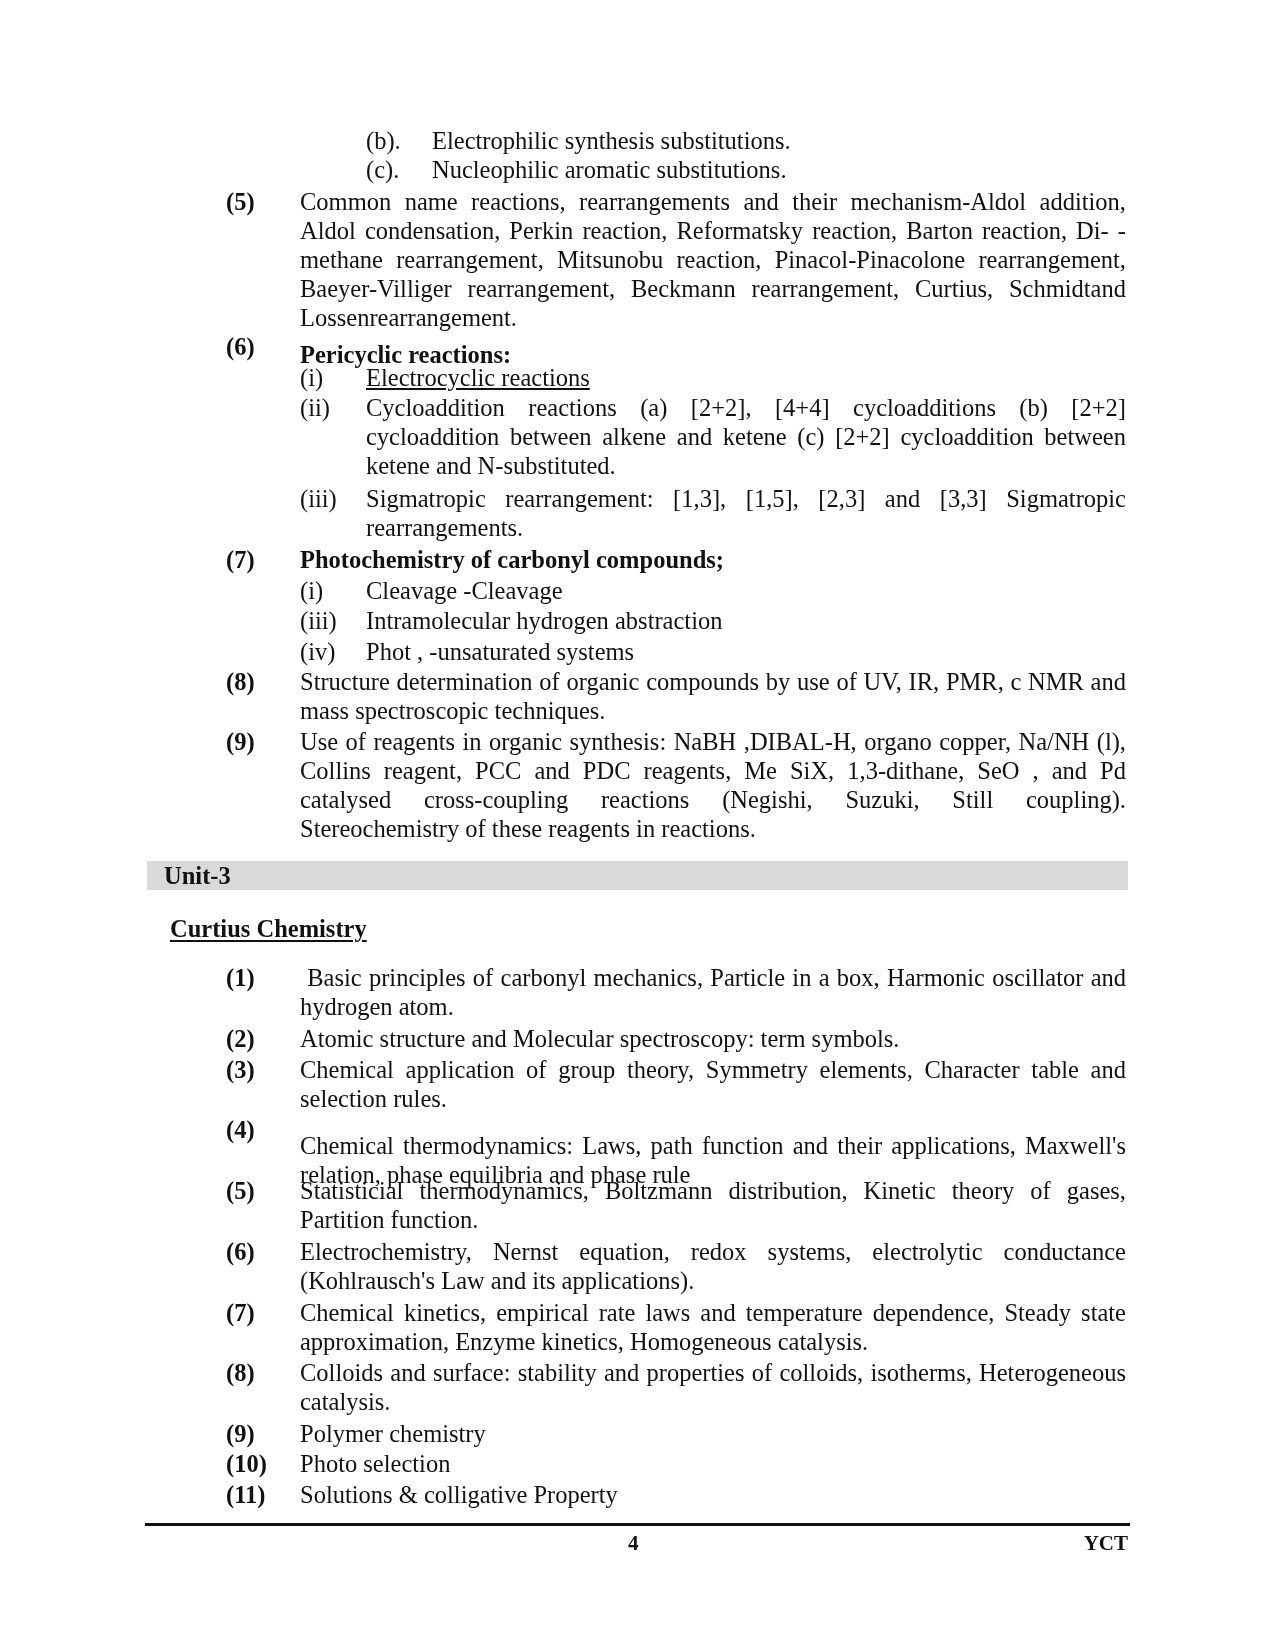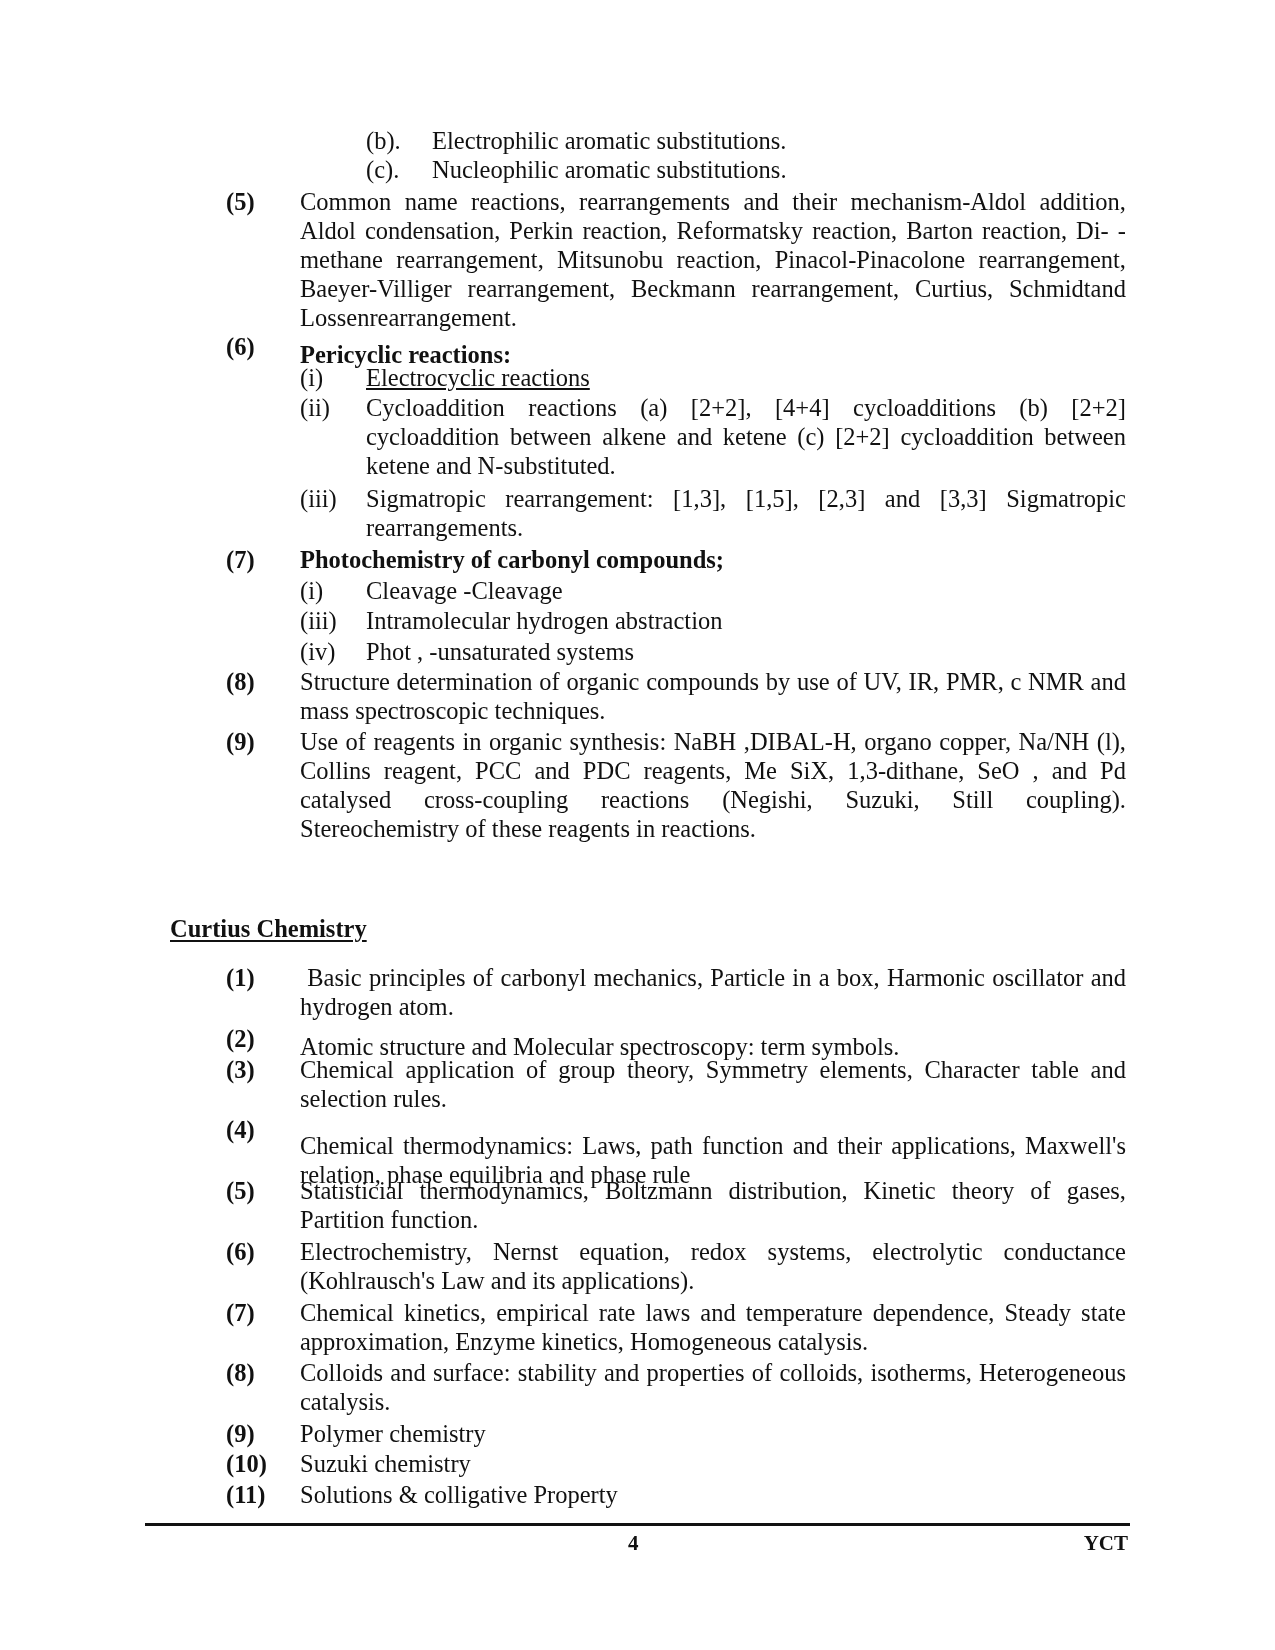--- a/index.html
+++ b/index.html
@@ -20,21 +20,21 @@
   .page-num { position: absolute; left: 628px; top: 1530px; font-size: 21px; line-height: 26px; font-weight: bold; }
   .brand { position: absolute; right: 147px; top: 1530px; font-size: 21px; line-height: 26px; font-weight: bold; }
 </style>
 </head>
 <body>
 
 <div class="page">
 
   <div class="row" style="top:126px;">
     <span class="lbl lbl-n" style="left:366px;">(b).</span>
-    <span class="txt" style="left:432px;width:694px;">Electrophilic aromatic substitutions.</span>
+    <span class="txt" style="left:432px;width:694px;">Electrophilic synthesis substitutions.</span>
   </div>
   <div class="row" style="top:155px;">
     <span class="lbl lbl-n" style="left:366px;">(c).</span>
     <span class="txt" style="left:432px;width:694px;">Nucleophilic aromatic substitutions.</span>
   </div>
 
   <div class="row" style="top:187px;">
     <span class="lbl" style="left:226px;">(5)</span>
     <div class="txt" style="left:300px;width:826px;">Common name reactions, rearrangements and their mechanism-Aldol addition, Aldol condensation, Perkin reaction, Reformatsky reaction, Barton reaction, Di- -methane rearrangement, Mitsunobu reaction, Pinacol-Pinacolone rearrangement, Baeyer-Villiger rearrangement, Beckmann rearrangement, Curtius, Schmidtand Lossenrearrangement.</div>
   </div>
@@ -76,30 +76,33 @@
   <div class="row" style="top:667px;">
     <span class="lbl" style="left:226px;">(8)</span>
     <div class="txt" style="left:300px;width:826px;">Structure determination of organic compounds by use of UV, IR, PMR, c NMR and mass spectroscopic techniques.</div>
   </div>
 
   <div class="row" style="top:727px;">
     <span class="lbl" style="left:226px;">(9)</span>
     <div class="txt" style="left:300px;width:826px;">Use of reagents in organic synthesis: NaBH ,DIBAL-H, organo copper, Na/NH (l), Collins reagent, PCC and PDC reagents, Me SiX, 1,3-dithane, SeO , and Pd catalysed cross-coupling reactions (Negishi, Suzuki, Still coupling). Stereochemistry of these reagents in reactions.</div>
   </div>
 
+  <div class="banner">
+    <span>Unit-3</span>
+  </div>
 
   <div class="section-title">Curtius Chemistry</div>
 
   <div class="row" style="top:963px;">
     <span class="lbl" style="left:226px;">(1)</span>
     <div class="txt" style="left:300px;width:826px;white-space:pre-wrap;"> Basic principles of carbonyl mechanics, Particle in a box, Harmonic oscillator and hydrogen atom.</div>
   </div>
   <div class="row" style="top:1024px;">
     <span class="lbl" style="left:226px;">(2)</span>
-    <div class="txt" style="left:300px;width:826px;margin-top:8px;">Atomic structure and Molecular spectroscopy: term symbols.</div>
+    <div class="txt" style="left:300px;width:826px;">Atomic structure and Molecular spectroscopy: term symbols.</div>
   </div>
   <div class="row" style="top:1055px;">
     <span class="lbl" style="left:226px;">(3)</span>
     <div class="txt" style="left:300px;width:826px;">Chemical application of group theory, Symmetry elements, Character table and selection rules.</div>
   </div>
   <div class="row" style="top:1115px;">
     <span class="lbl" style="left:226px;">(4)</span>
     <div class="txt" style="left:300px;width:826px;margin-top:16px;">Chemical thermodynamics: Laws, path function and their applications, Maxwell's relation, phase equilibria and phase rule</div>
   </div>
   <div class="row" style="top:1176px;">
@@ -117,21 +120,21 @@
   <div class="row" style="top:1358px;">
     <span class="lbl" style="left:226px;">(8)</span>
     <div class="txt" style="left:300px;width:826px;">Colloids and surface: stability and properties of colloids, isotherms, Heterogeneous catalysis.</div>
   </div>
   <div class="row" style="top:1419px;">
     <span class="lbl" style="left:226px;">(9)</span>
     <div class="txt" style="left:300px;width:826px;">Polymer chemistry</div>
   </div>
   <div class="row" style="top:1449px;">
     <span class="lbl" style="left:226px;">(10)</span>
-    <div class="txt" style="left:300px;width:826px;">Suzuki chemistry</div>
+    <div class="txt" style="left:300px;width:826px;">Photo selection</div>
   </div>
   <div class="row" style="top:1480px;">
     <span class="lbl" style="left:226px;">(11)</span>
     <div class="txt" style="left:300px;width:826px;">Solutions &amp; colligative Property</div>
   </div>
 
   <div class="footer-rule"></div>
   <div class="page-num">4</div>
   <div class="brand">YCT</div>
 

